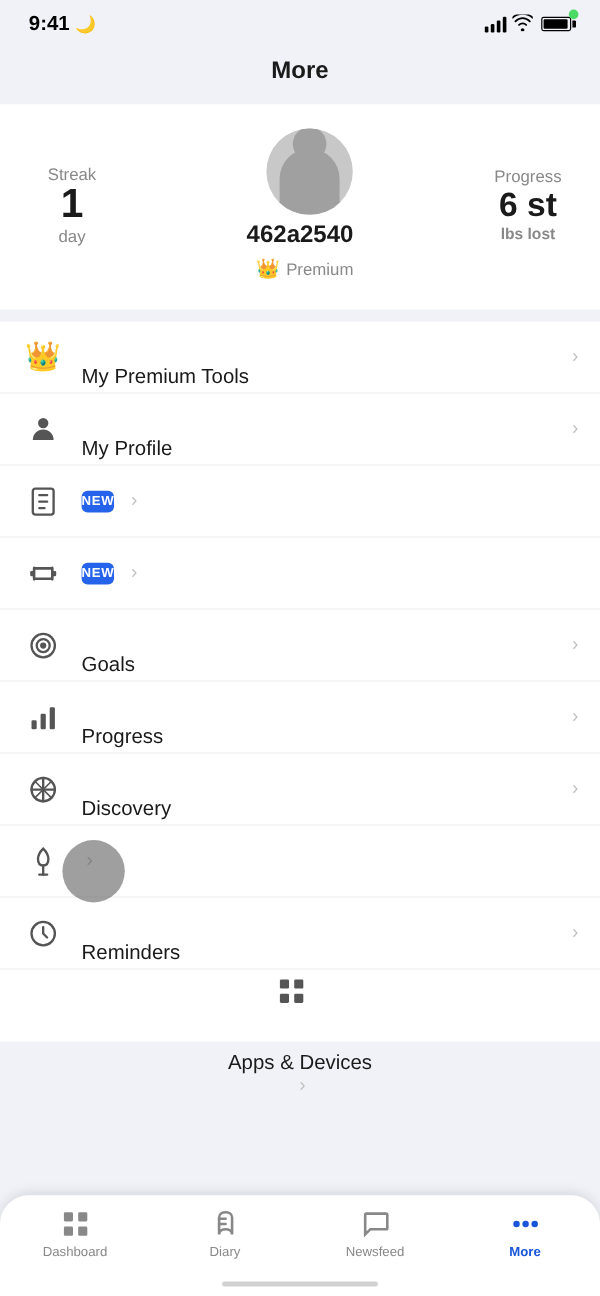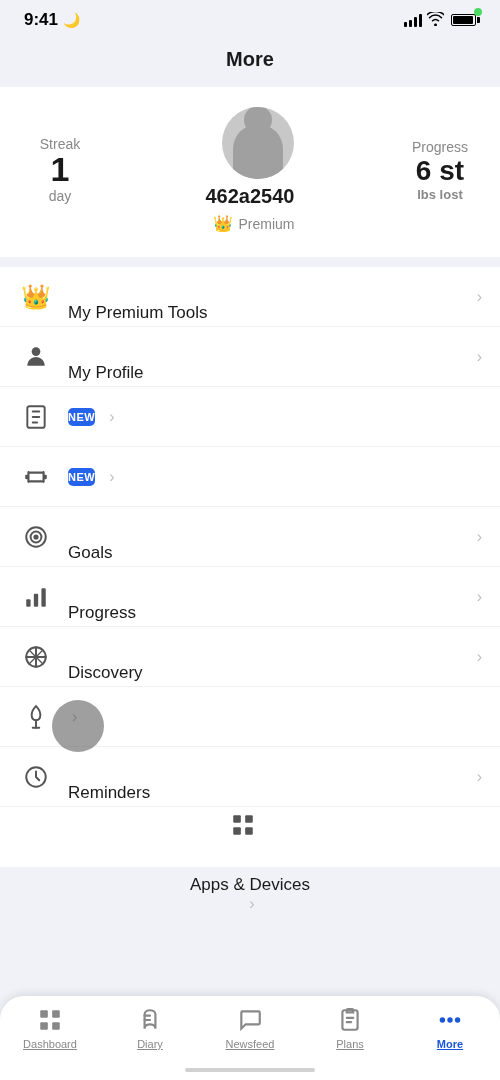--- a/index.html
+++ b/index.html
@@ -276,21 +276,20 @@
     .nav-icon {
       width: 28px;
       height: 28px;
       display: flex;
       align-items: center;
       justify-content: center;
     }
     .nav-label {
       font-size: 11px;
       color: #888;
-      text-decoration: underline;
     }
     .nav-item.active .nav-label {
       color: #1a56db;
       font-weight: 600;
     }
     .nav-item.active .nav-icon svg path,
     .nav-item.active .nav-icon svg rect,
     .nav-item.active .nav-icon svg circle {
       fill: #1a56db;
     }
@@ -520,31 +519,20 @@
     <span class="nav-label" style="">Diary</span>
   </div>
     <div class="nav-item">
     <div class="nav-icon">
       <svg viewBox="0 0 24 24" fill="none" stroke="#888" stroke-width="2" stroke-linecap="round" width="26" height="26">
     <path d="M4 4h16a1 1 0 011 1v10a1 1 0 01-1 1H8l-4 4V5a1 1 0 011-1Z"></path>
   </svg>
     </div>
     <span class="nav-label" style="">Newsfeed</span>
   </div>
-    <div class="nav-item">
-    <div class="nav-icon">
-      <svg viewBox="0 0 24 24" fill="none" stroke="#888" stroke-width="2" stroke-linecap="round" width="26" height="26">
-    <rect x="5" y="3" width="14" height="18" rx="2"></rect>
-    <path d="M9 3a1 1 0 011-1h4a1 1 0 011 1v2H9V3Z"></path>
-    <line x1="9" y1="10" x2="15" y2="10"></line>
-    <line x1="9" y1="14" x2="13" y2="14"></line>
-  </svg>
-    </div>
-    <span class="nav-label" style="">Plans</span>
-  </div>
     <div class="nav-item active">
     <div class="nav-icon">
       <svg viewBox="0 0 24 24" fill="#1a56db" width="26" height="26">
     <circle cx="5" cy="12" r="2.5"></circle>
     <circle cx="12" cy="12" r="2.5"></circle>
     <circle cx="19" cy="12" r="2.5"></circle>
   </svg>
     </div>
     <span class="nav-label" style="color:#1a56db; font-weight:600;">More</span>
   </div>

